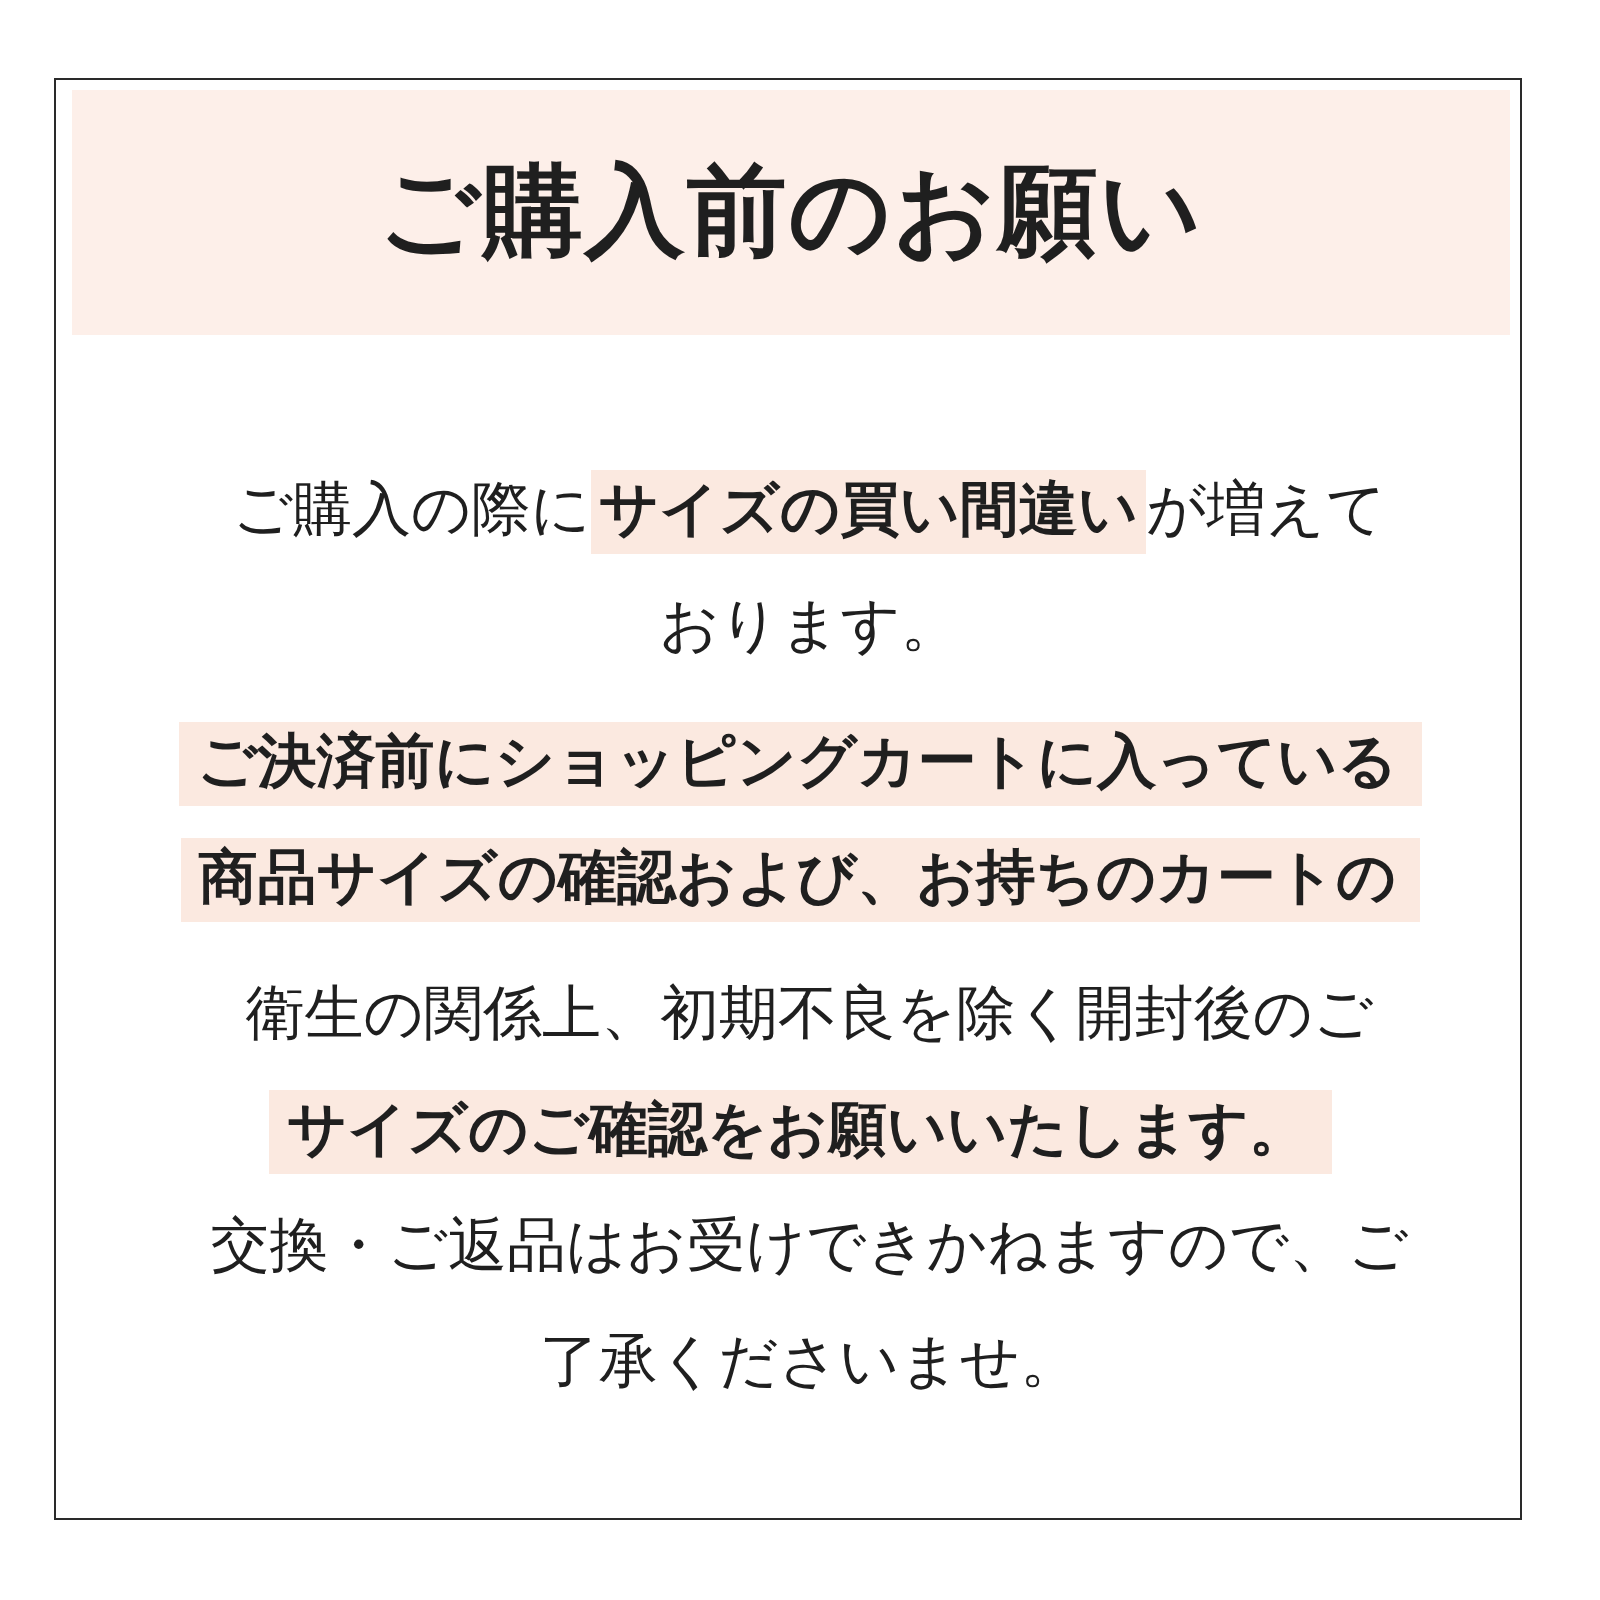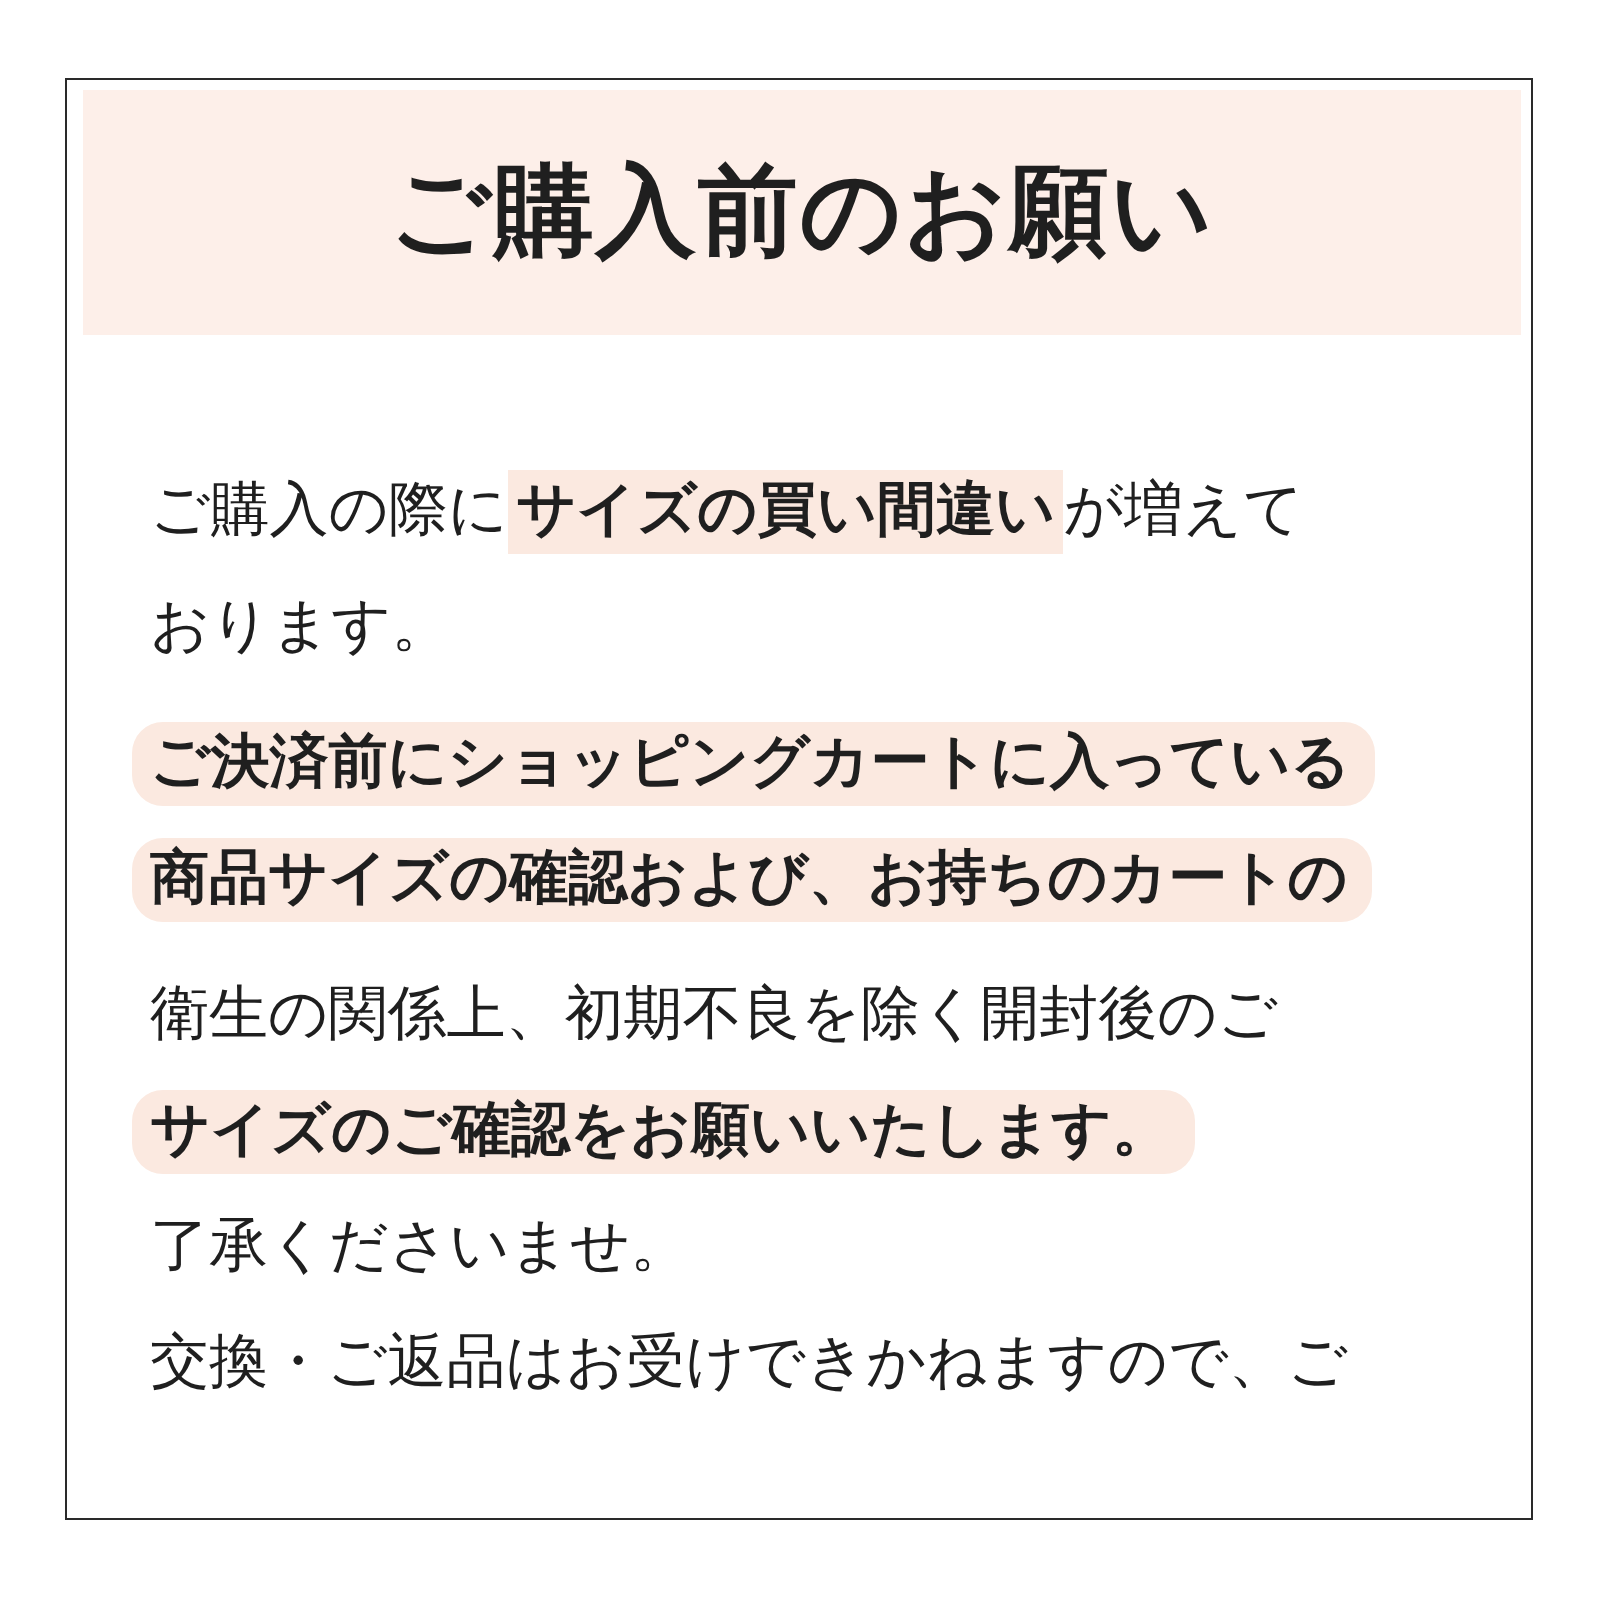--- a/index.html
+++ b/index.html
@@ -13,24 +13,25 @@
   html,body{background:#fff;}
   body{font-family:"Liberation Sans",sans-serif;}
   .canvas{
     position:relative;
     width:1600px;height:1600px;
     background:var(--background);
     overflow:hidden;
   }
   .frame{
     position:absolute;
-    left:65px;top:78px;
+    left:54px;top:78px;
     width:1468px;height:1442px;
     border:2px solid var(--frame-border);
     background:var(--background);
+    text-align:center;
   }
   .header{
     margin:10px 10px 0 16px;
     height:245px;
     background:var(--header-bg);
     display:flex;align-items:center;justify-content:center;
   }
   .header h1{
     font-size:100px;
     font-weight:800;
@@ -51,21 +52,20 @@
   .para-start{margin-top:20px;}
   .hl{
     background:var(--highlight-bg);
     font-weight:800;
     padding:6px 8px 12px 8px;
   }
   .hl-line .hl{
     padding-left:18px;
     padding-right:24px;
     margin-left:-18px;
-    border-radius:31px;
   }
 </style>
 </head>
 <body>
 
 <div class="canvas">
   <div class="frame">
 
     <div class="header">
       <h1>ご購入前のお願い</h1>
@@ -78,19 +78,19 @@
       <p class="line"><span>おります。</span></p>
 
       <p class="line hl-line para-start"><span class="hl">ご決済前にショッピングカートに入っている</span></p>
 
       <p class="line hl-line"><span class="hl">商品サイズの確認および、お持ちのカートの</span></p>
 
       <p class="line para-start"><span>衛生の関係上、初期不良を除く開封後のご</span></p>
 
       <p class="line hl-line"><span class="hl">サイズのご確認をお願いいたします。</span></p>
 
+      <p class="line"><span>交換・ご返品はお受けできかねますので、ご</span></p>
+
       <p class="line"><span>了承くださいませ。</span></p>
-
-      <p class="line"><span>交換・ご返品はお受けできかねますので、ご</span></p>
 
     </div>
   </div>
 </div>
 
 </body></html>

